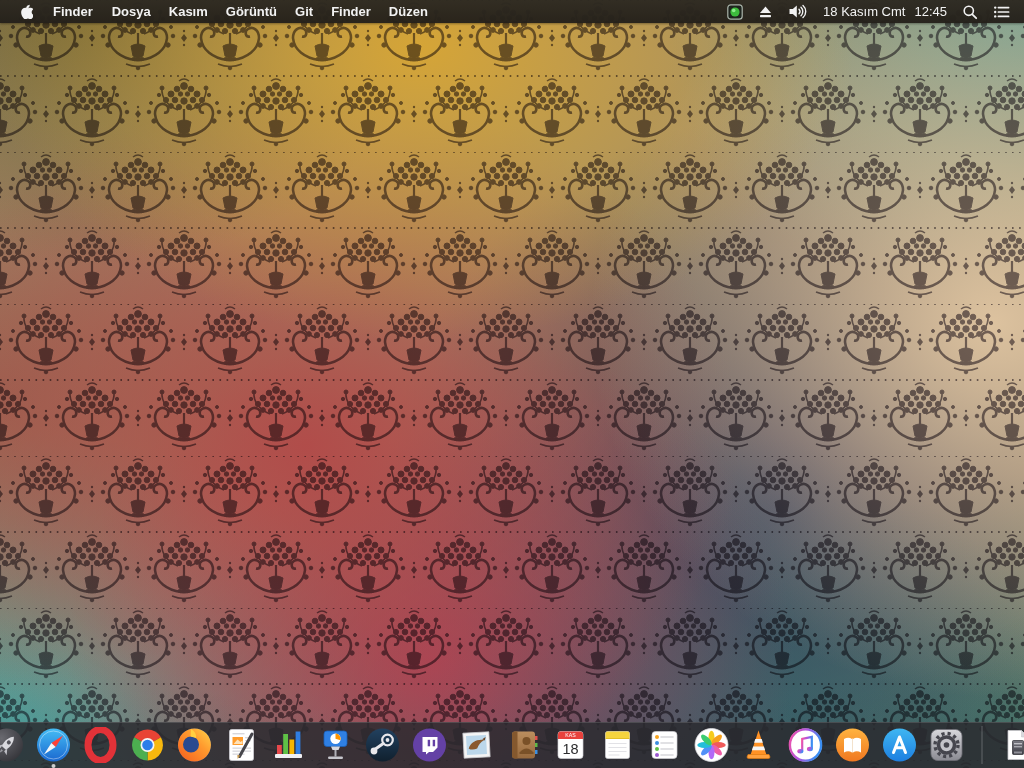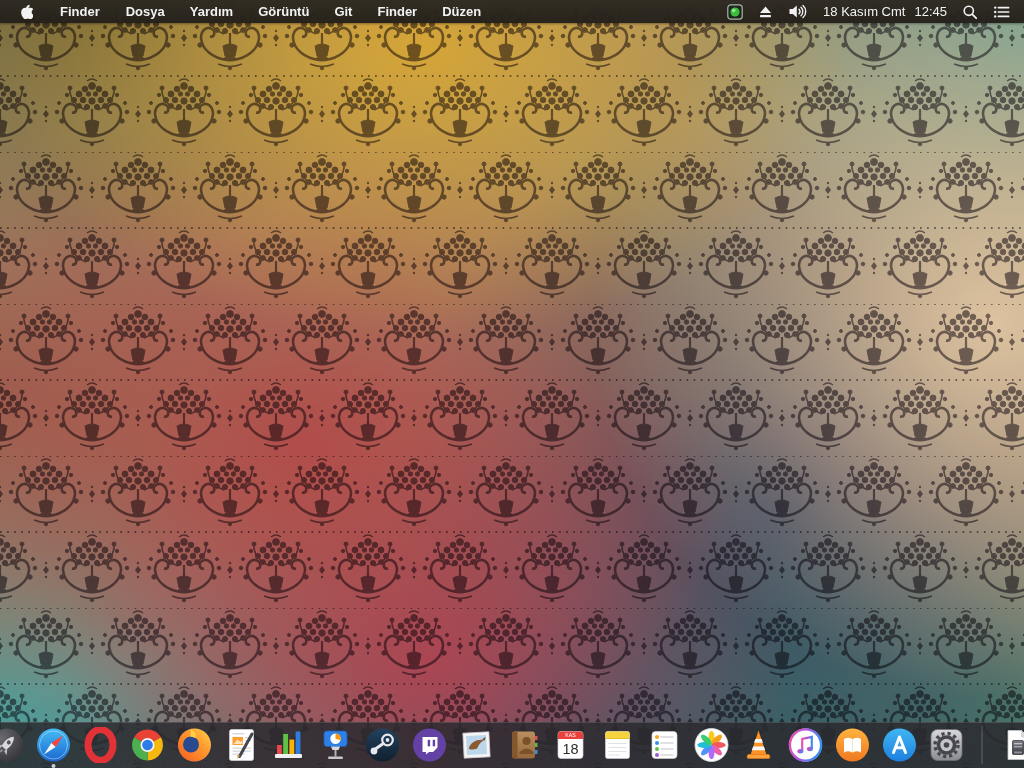--- a/index.html
+++ b/index.html
@@ -24,21 +24,21 @@
   .damask{position:absolute;inset:0;mix-blend-mode:multiply;}
   .vignette{position:absolute;inset:0;
     background:radial-gradient(130% 95% at 50% 42%, rgba(0,0,0,0) 55%, rgba(18,14,24,.28) 100%);}
 
   
   .menubar{position:absolute;top:0;left:0;right:0;height:23px;z-index:5;
     display:flex;align-items:center;
     background:linear-gradient(rgba(46,42,34,.97), rgba(36,32,26,.97));
     box-shadow:0 1px 2px rgba(0,0,0,.35);
     color:#f2f2f2;font-size:13px;}
-  .mb-left{display:flex;gap:7px;padding-left:12px;}
+  .mb-left{display:flex;gap:0;padding-left:12px;}
   .mb-item{padding:0 9px;line-height:23px;white-space:nowrap;font-weight:bold;}
   .mb-item.bold{font-weight:bold;padding:0 10px;}
   .apple{display:flex;align-items:center;padding:0 10px 0 8px;}
   .mb-right{margin-left:auto;display:flex;align-items:center;gap:15px;padding-right:14px;}
   .mb-ic{display:flex;align-items:center;}
   .clock{display:flex;gap:9px;white-space:nowrap;}
 
   
   .dock{position:absolute;bottom:0;left:50%;transform:translateX(-50%);z-index:5;
     display:flex;align-items:flex-start;gap:11px;
@@ -121,21 +121,21 @@
 
   <div class="menubar">
     <div class="mb-left">
       <span class="apple">
         <svg width="13" height="15" viewBox="0 0 14 17">
           <path fill="#f2f2f2" d="M9.6,4.1c0.7-0.9,1.2-2.1,1-3.3C9.5,0.9,8.3,1.5,7.6,2.4C6.9,3.2,6.4,4.4,6.6,5.6C7.8,5.7,8.9,5,9.6,4.1z M12.9,9.3c0-2.2,1.8-3.3,1.9-3.4c-1-1.5-2.6-1.7-3.2-1.7C10.2,4.1,9,5,8.3,5C7.6,5,6.5,4.2,5.4,4.2c-1.5,0-2.9,0.9-3.7,2.2C0.1,9.1,1.3,13,2.8,15.1c0.8,1.1,1.7,2.2,2.9,2.2c1.1,0,1.6-0.8,2.9-0.8c1.3,0,1.8,0.8,2.9,0.8c1.2,0,2-1.1,2.8-2.2c0.9-1.2,1.2-2.4,1.2-2.5C15.5,12.6,12.9,11.6,12.9,9.3z"></path>
         </svg>
       </span>
       <span class="mb-item bold">Finder</span>
       <span class="mb-item">Dosya</span>
-      <span class="mb-item">Yardım</span>
+      <span class="mb-item">Kasım</span>
       <span class="mb-item">Görüntü</span>
       <span class="mb-item">Git</span>
       <span class="mb-item">Finder</span>
       <span class="mb-item">Düzen</span>
     </div>
     <div class="mb-right">
       <span class="mb-ic">
         <svg width="16" height="16" viewBox="0 0 16 16">
           <rect x="0.8" y="0.8" width="14.4" height="14.4" rx="3" fill="#1e241e" stroke="#aab4aa" stroke-width="1.2"></rect>
           <circle cx="8" cy="8" r="4.6" fill="#3dbb3d"></circle>

